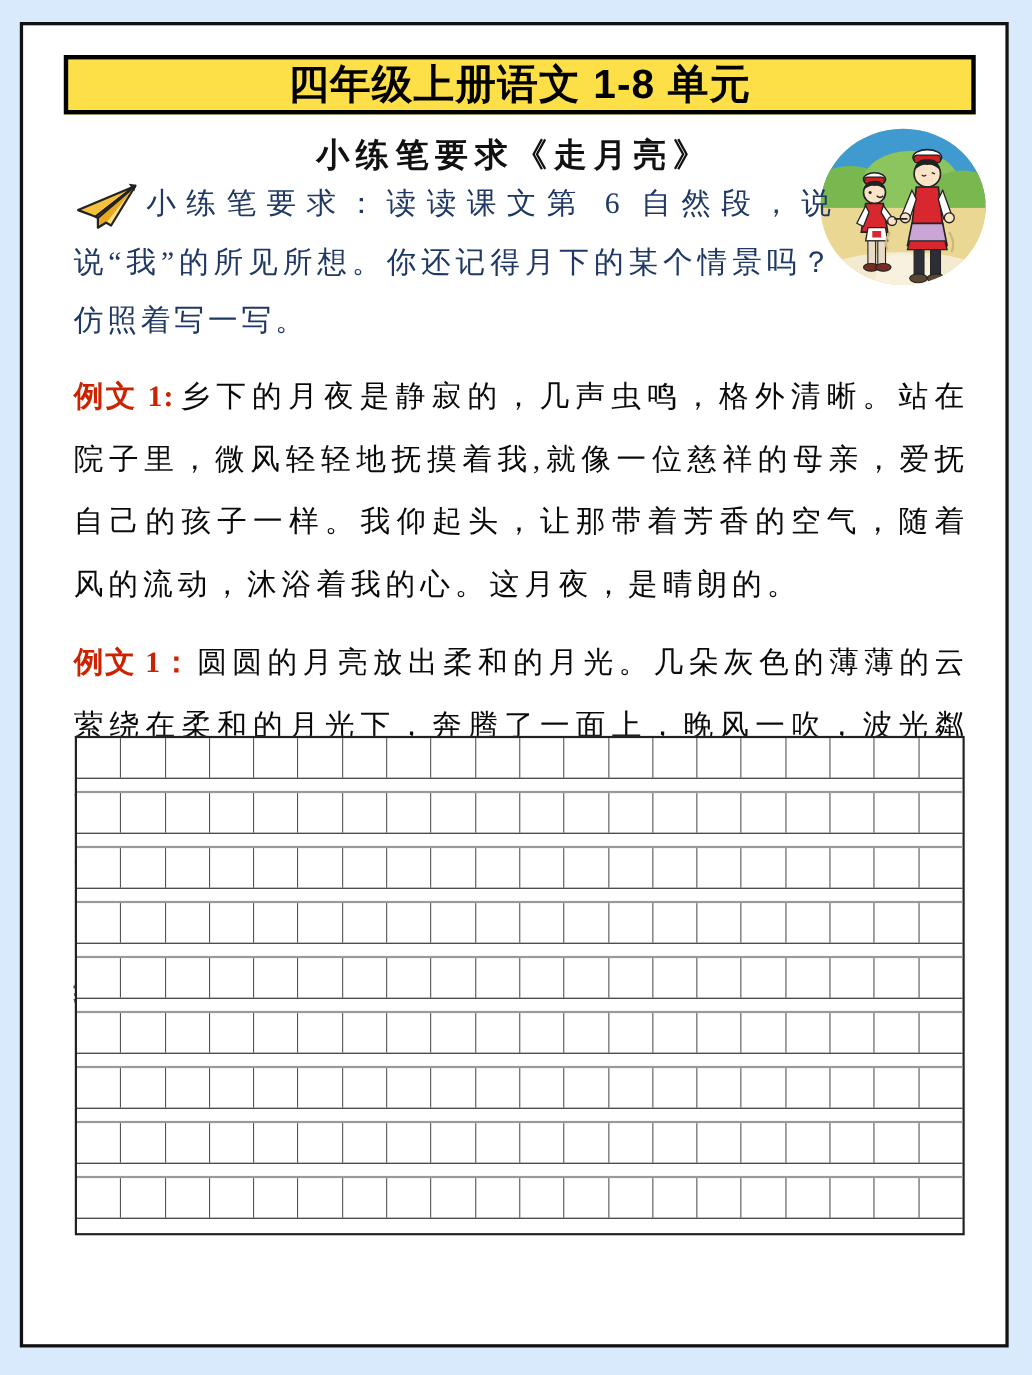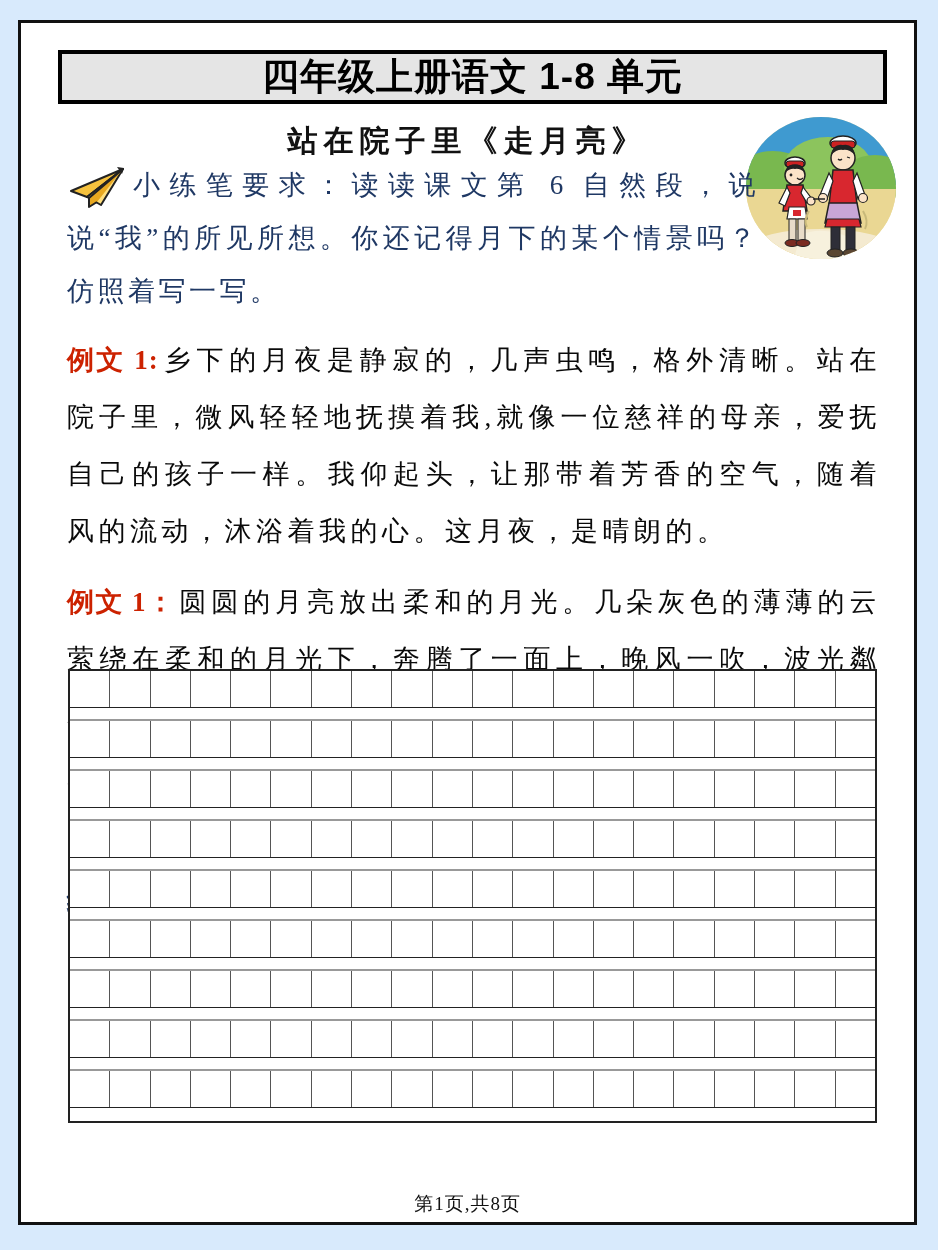--- a/index.html
+++ b/index.html
@@ -18,21 +18,21 @@
     font-family:"Liberation Serif","DejaVu Serif",serif;
     position:relative;
   }
   .page-frame{
     position:absolute;left:18px;top:20px;width:899px;height:1205px;
     background:#ffffff;border:3px solid #111;
   }
   
   .banner{
     position:absolute;left:37px;top:27px;width:829px;height:54px;
-    border:4px solid #000;background:#e5e5e5;
+    border:4px solid #000;background:#fde047;
     display:flex;align-items:center;justify-content:center;
     font-family:"Liberation Sans","DejaVu Sans",sans-serif;
     font-weight:bold;font-size:37px;letter-spacing:1px;white-space:nowrap;
   }
   .banner .t-black{color:#000;}
   .banner .t-gray{color:var(--gray-title);}
   
   .section-title{
     position:absolute;left:0;top:98px;width:100%;
     text-align:center;font-size:30px;font-weight:bold;color:#111;
@@ -89,21 +89,21 @@
 </style>
 </head>
 <body>
 
 <div class="page-frame">
 
   <div class="banner">
     <span class="t-black">四年级上册语文 1-8 单元</span>
   </div>
 
-  <div class="section-title">站在院子里《走月亮》</div>
+  <div class="section-title">小练笔要求《走月亮》</div>
 
   <div class="illustration">
     <svg width="156" height="146" viewBox="0 0 156 146">
       <defs>
         <clipPath id="ovalClip">
             <ellipse cx="78" cy="73" rx="75" ry="71"></ellipse>
           </clipPath>
       </defs>
       <ellipse cx="78" cy="73" rx="75" ry="71" fill="#e9dfa9"></ellipse>
       <g clip-path="url(#ovalClip)">
@@ -401,15 +401,14 @@
         <div class="grid-cell"></div>
         <div class="grid-cell"></div>
         <div class="grid-cell"></div>
         <div class="grid-cell"></div>
         <div class="grid-cell"></div>
         <div class="grid-cell"></div>
       </div>
       <div class="grid-strip last"></div>
     </div>
 
-  <div class="footer">第1页,共8页</div>
 
 </div>
 
 </body></html>

